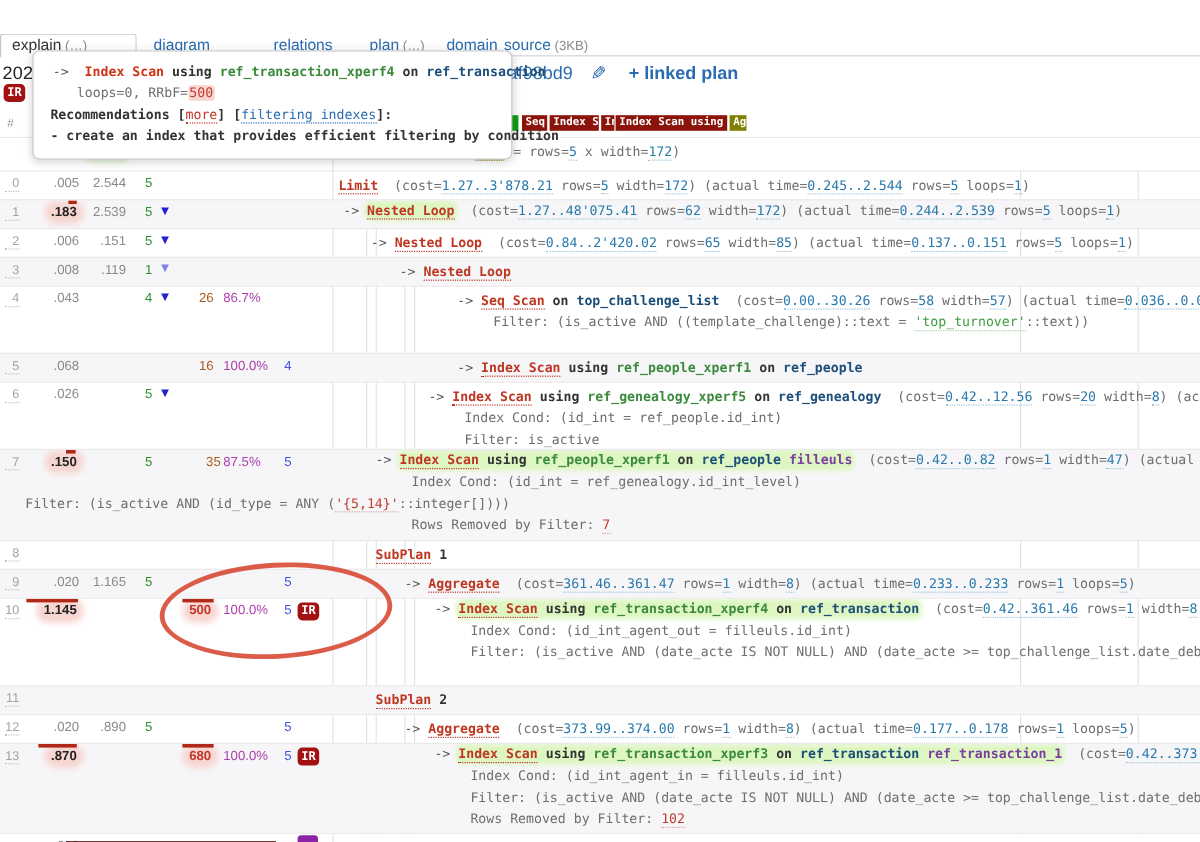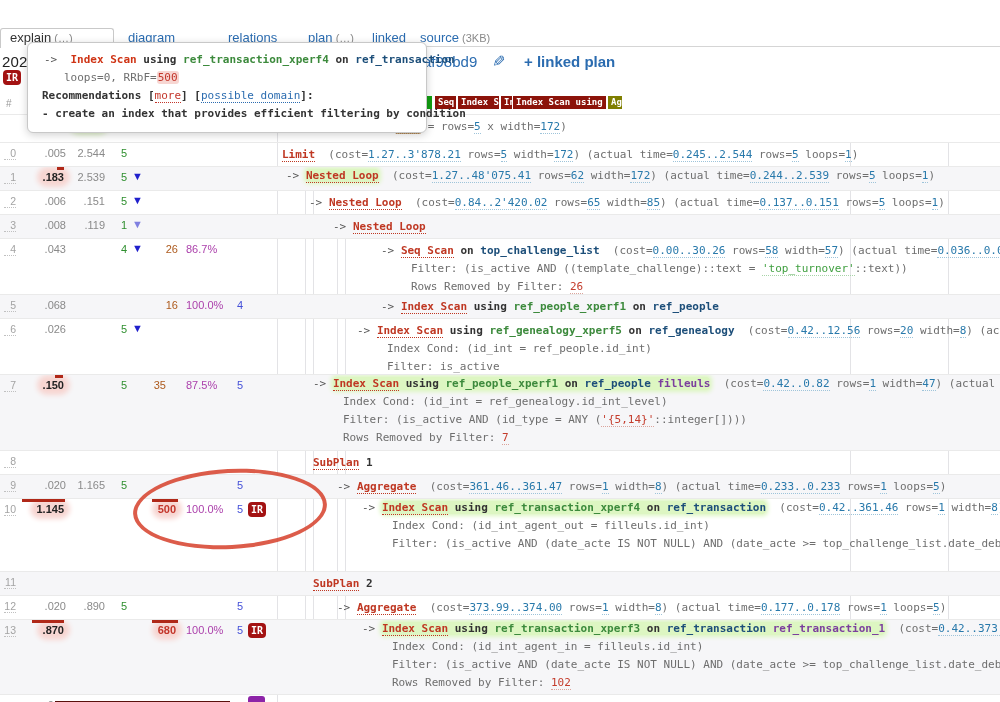--- a/index.html
+++ b/index.html
@@ -97,21 +97,21 @@
     <span class="linked">+ linked plan</span>
   </div>
 
   <div class="tabline"></div>
   <div class="tabactive"></div>
   <div id="tabs">
       <span class="tab act" style="left: 10px;">explain<span class="sfx"> (…)</span></span>
       <span class="tab" style="left: 128px;">diagram</span>
       <span class="tab" style="left: 228px;">relations</span>
       <span class="tab" style="left: 308px;">plan<span class="sfx"> (…)</span></span>
-      <span class="tab" style="left: 372px;">linked</span>
+      <span class="tab" style="left: 372px;">domain</span>
       <span class="tab" style="left: 420px;">source<span class="sfx"> (3KB)</span></span>
     </div>
 
   <div class="hdr">
     <span class="hashcol">#</span>
     <div class="tlbar">
         <div class="seg" style="left: 412px; width: 5px; background: rgb(18, 158, 18);"></div>
         <div class="seg" style="left: 419px; width: 5px; background: rgb(18, 158, 18);"></div>
         <div class="seg" style="left: 426px; width: 6px; background: rgb(18, 158, 18);"></div>
         <div class="seg" style="left: 435px; width: 21px; background: rgb(140, 19, 10);">Seq Sc</div>
@@ -180,21 +180,20 @@
       </div>
       <div class="row" style="height: 56px;">
         <span class="cell c-n" style="right: auto; left: 4px; text-align: right; width: 12px;">4</span>
         <span class="cell c-time" style="right: 934px;">.043</span>
         <span class="cell c-rows" style="right: 873px;">4</span>
         <span class="cell c-bufs" style="right: 822px;">26</span>
         <span class="cell c-pct" style="left: 186px;">86.7%</span>
         <span class="tri">▼</span>
         <div class="pline" style="padding-left: 381px;"><span class="s-arw">-&gt; </span><span class="s-node">Seq Scan</span><span class="s-pln"> on </span><span class="s-tbl">top_challenge_list</span><span class="s-gry">  (cost=</span><span class="s-num">0.00..30.26</span><span class="s-gry"> rows=</span><span class="s-num">58</span><span class="s-gry"> width=</span><span class="s-num">57</span><span class="s-gry">) (actual time=</span><span class="s-num">0.036..0.043</span></div>
         <div class="pline" style="padding-left: 411px;"><span class="s-gry">Filter: (is_active AND ((template_challenge)::text = </span><span class="s-gnum">'top_turnover'</span><span class="s-gry">::text))</span></div>
-        <div class="pline" style="padding-left: 411px;"><span class="s-gry">Rows Removed by Filter: </span><span class="s-rnum">26</span></div>
       </div>
       <div class="row" style="height: 24px;">
         <span class="cell c-n" style="right: auto; left: 4px; text-align: right; width: 12px;">5</span>
         <span class="cell c-time" style="right: 934px;">.068</span>
         <span class="cell c-bufs" style="right: 822px;">16</span>
         <span class="cell c-pct" style="left: 186px;">100.0%</span>
         <span class="cell c-loops" style="right: 757px;">4</span>
         <div class="pline" style="padding-left: 381px;"><span class="s-arw">-&gt; </span><span class="s-node">Index Scan</span><span class="s-pln"> using </span><span class="s-idx">ref_people_xperf1</span><span class="s-pln"> on </span><span class="s-tbl">ref_people</span></div>
       </div>
       <div class="row" style="height: 56px;">
@@ -203,27 +202,27 @@
         <span class="cell c-rows" style="right: 873px;">5</span>
         <span class="tri">▼</span>
         <div class="pline" style="padding-left: 357px;"><span class="s-arw">-&gt; </span><span class="s-node">Index Scan</span><span class="s-pln"> using </span><span class="s-idx">ref_genealogy_xperf5</span><span class="s-pln"> on </span><span class="s-tbl">ref_genealogy</span><span class="s-gry">  (cost=</span><span class="s-num">0.42..12.56</span><span class="s-gry"> rows=</span><span class="s-num">20</span><span class="s-gry"> width=</span><span class="s-num">8</span><span class="s-gry">) (actual time=</span></div>
         <div class="pline" style="padding-left: 387px;"><span class="s-gry">Index Cond: (id_int = ref_people.id_int)</span></div>
         <div class="pline" style="padding-left: 387px;"><span class="s-gry">Filter: is_active</span></div>
       </div>
       <div class="row" style="height: 76px;">
         <span class="cell c-n" style="right: auto; left: 4px; text-align: right; width: 12px;">7</span>
         <span class="cell c-dark halo-pink" style="right: 934px;">.150</span>
         <span class="cell c-rows" style="right: 873px;">5</span>
-        <span class="cell c-bufs" style="right: 834px;">35</span>
+        <span class="cell c-bufs" style="right: 816px;">35</span>
         <span class="cell c-pct" style="left: 186px;">87.5%</span>
         <span class="cell c-loops" style="right: 757px;">5</span>
         <div class="bar" style="left: 55px; width: 8px; top: 0px;"></div>
         <div class="pline" style="padding-left: 313px;"><span class="s-arw">-&gt; </span><span class="hl"><span class="s-node">Index Scan</span><span class="s-pln"> using </span><span class="s-idx">ref_people_xperf1</span><span class="s-pln"> on </span><span class="s-tbl">ref_people</span><span class="s-pln"> </span><span class="s-ali">filleuls</span></span><span class="s-gry">  (cost=</span><span class="s-num">0.42..0.82</span><span class="s-gry"> rows=</span><span class="s-num">1</span><span class="s-gry"> width=</span><span class="s-num">47</span><span class="s-gry">) (actual time=</span></div>
         <div class="pline" style="padding-left: 343px;"><span class="s-gry">Index Cond: (id_int = ref_genealogy.id_int_level)</span></div>
-        <div class="pline" style="padding-left: 343px;"><span class="s-gry">Filter: (is_active AND (id_type = ANY (</span><span class="s-rnum">'{5,14}'</span><span class="s-gry">::integer[])))</span></div>
+        <div class="pline" style=" margin-left: 21px;"><span class="s-gry">Filter: (is_active AND (id_type = ANY (</span><span class="s-rnum">'{5,14}'</span><span class="s-gry">::integer[])))</span></div>
         <div class="pline" style="padding-left: 343px;"><span class="s-gry">Rows Removed by Filter: </span><span class="s-rnum">7</span></div>
       </div>
       <div class="row" style="height: 24px;">
         <span class="cell c-n" style="right: auto; left: 4px; text-align: right; width: 12px;">8</span>
         <div class="pline" style="padding-left: 313px;"><span class="s-node">SubPlan</span><span class="s-pln"> 1</span></div>
       </div>
       <div class="row" style="height: 24px;">
         <span class="cell c-n" style="right: auto; left: 4px; text-align: right; width: 12px;">9</span>
         <span class="cell c-time" style="right: 934px;">.020</span>
         <span class="cell c-time" style="right: 895px;">1.165</span>
@@ -274,21 +273,21 @@
         <span class="cell c-time" style="right: 934px;">.010</span>
         <div class="bar" style="left: 55px; width: 175px; top: 6px; background: rgb(90, 16, 11);"></div>
         <div class="pbadge"></div>
       </div>
     </div>
 
   <div class="tooltip">
     <div id="ttbody">
         <div class="tline" style="margin-left: 4px;"><span class="s-arw">-&gt;  </span><span class="s-nodep">Index Scan</span><span class="s-pln"> using </span><span class="s-idx">ref_transaction_xperf4</span><span class="s-pln"> on </span><span class="s-tbl">ref_transaction</span></div>
         <div class="tline" style="margin-left: 24px;"><span class="s-gry">loops=0, RRbF=</span><span class="s-redh">500</span></div>
-        <div class="tline" style="margin-left: 2px;"><span class="s-pln">Recommendations [</span><span class="s-redl">more</span><span class="s-pln">] [</span><span class="s-blul">possible domain</span><span class="s-pln">]:</span></div>
+        <div class="tline" style="margin-left: 2px;"><span class="s-pln">Recommendations [</span><span class="s-redl">more</span><span class="s-pln">] [</span><span class="s-blul">filtering indexes</span><span class="s-pln">]:</span></div>
         <div class="tline" style="margin-left: 2px;"><span class="s-pln">- create an index that provides efficient filtering by condition</span></div>
       </div>
   </div>
   <div class="irfloat">IR</div>
 
   <div class="ellipse"></div>
 
 </div>
 
 </body></html>

